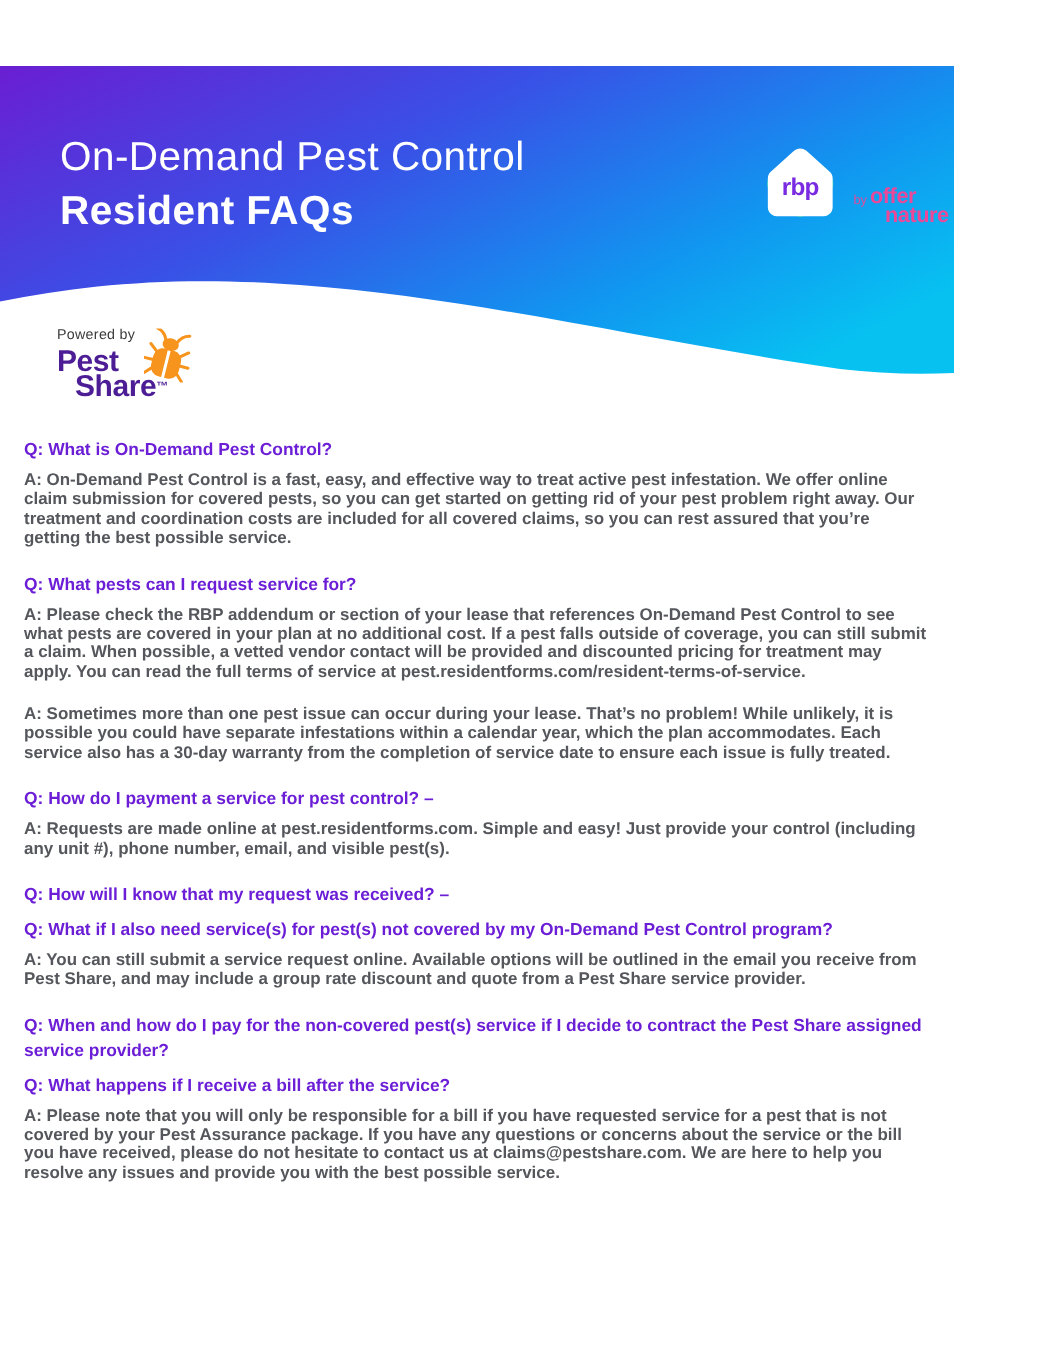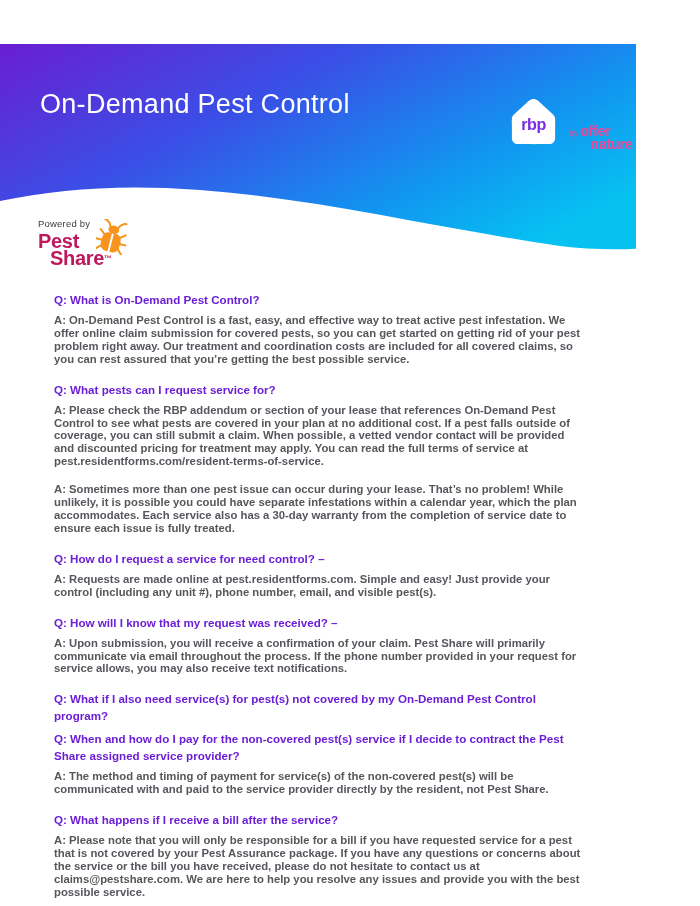--- a/index.html
+++ b/index.html
@@ -15,26 +15,26 @@
   .title-line1{font-size:27px;font-weight:400;line-height:36px;letter-spacing:.3px;}
   .title-line2{font-size:27px;font-weight:700;line-height:36px;letter-spacing:.3px;}
   .rbp-logo{position:absolute;left:506px;top:51px;display:flex;align-items:flex-end;}
   .sn-block{display:flex;color:#ec4899;margin-left:8px;margin-top:-6px;}
   .sn-by{font-size:8.5px;font-weight:400;margin-top:3px;margin-right:2px;opacity:.95;}
   .sn-words{font-size:14.5px;font-weight:700;line-height:12.5px;letter-spacing:-.3px;}
   .sn-line2{margin-left:10px;}
   
   .pestshare{position:absolute;left:38px;top:174px;width:110px;}
   .powered-label{font-size:9.5px;color:#3b3b3b;letter-spacing:.2px;}
-  .ps-words{color:#be185d;font-weight:700;font-size:20px;line-height:16.5px;margin-top:4px;letter-spacing:-.3px;}
+  .ps-words{color:#4c1d95;font-weight:700;font-size:20px;line-height:16.5px;margin-top:4px;letter-spacing:-.3px;}
   .ps-line2{margin-left:12px;}
   .ps-tm{font-size:8px;vertical-align:4px;font-weight:700;}
   .bug{position:absolute;left:58px;top:1px;}
   
-  .content{padding:0 54px;margin-top:15px;}
+  .content{padding:0 16px;margin-top:15px;}
   .faq-item{margin:0;}
   .faq-question{
     margin:0 0 6px 0;color:#6B1ED6;font-size:11.6px;font-weight:700;line-height:17px;
   }
   .faq-answer{
     margin:0 0 15px 0;color:#55575C;font-size:11.3px;font-weight:700;line-height:12.9px;
   }
 </style>
 </head>
 <body>
@@ -49,20 +49,21 @@
           <stop offset="0.4" stop-color="#3950E6"></stop>
           <stop offset="0.75" stop-color="#1195F0"></stop>
           <stop offset="1" stop-color="#07C1F1"></stop>
         </linearGradient>
       </defs>
       <path d="M0,157 C60,145 120,140 200,146 C320,155 430,183 560,202 C610,208 660,205 700,197 L700,0 L0,0 Z" fill="url(#hg)"></path>
     </svg>
 
     <div class="titles">
       <div class="title-line1">On-Demand Pest Control</div>
+      <div class="title-line2">Resident FAQs</div>
     </div>
 
     <div class="rbp-logo">
       <svg width="55" height="55" viewBox="0 0 56 56">
         <rect x="10" y="10" width="36" height="36" rx="7" transform="rotate(45 28 28)" fill="#2BC9BB"></rect>
         <path d="M28 4 c1.6 0 3.2 0.6 4.4 1.7 L48.2 20 c1.2 1.1 1.8 2.7 1.8 4.3 V44 c0 3.3 -2.7 6 -6 6 H12 c-3.3 0 -6 -2.7 -6 -6 V24.3 c0 -1.6 0.6 -3.2 1.8 -4.3 L23.6 5.7 C24.8 4.6 26.4 4 28 4 Z" fill="#ffffff"></path>
         <text x="28" y="35.5" text-anchor="middle" font-family="Liberation Sans, sans-serif" font-size="16.5" font-weight="bold" letter-spacing="-0.5" fill="#7A2BE2">rbp</text>
       </svg>
       <div class="sn-block">
         <span class="sn-by">by</span>
@@ -107,36 +108,35 @@
     <div class="faq-item">
       <p class="faq-question">Q: What pests can I request service for?</p>
       <p class="faq-answer">A: Please check the RBP addendum or section of your lease that references On-Demand Pest Control to see what pests are covered in your plan at no additional cost. If a pest falls outside of coverage, you can still submit a claim. When possible, a vetted vendor contact will be provided and discounted pricing for treatment may apply. You can read the full terms of service at pest.residentforms.com/resident-terms-of-service.</p>
     </div>
 
     <div class="faq-item">
       <p class="faq-answer">A: Sometimes more than one pest issue can occur during your lease. That’s no problem! While unlikely, it is possible you could have separate infestations within a calendar year, which the plan accommodates. Each service also has a 30-day warranty from the completion of service date to ensure each issue is fully treated.</p>
     </div>
 
     <div class="faq-item">
-      <p class="faq-question">Q: How do I request a service for need control? –</p>
+      <p class="faq-question">Q: How do I payment a service for pest control? –</p>
       <p class="faq-answer">A: Requests are made online at pest.residentforms.com. Simple and easy! Just provide your control (including any unit #), phone number, email, and visible pest(s).</p>
     </div>
 
     <div class="faq-item">
       <p class="faq-question">Q: How will I know that my request was received? –</p>
-      <p class="faq-answer">A: Upon submission, you will receive a confirmation of your claim. Pest Share will primarily communicate via email throughout the process. If the phone number provided in your request for service allows, you may also receive text notifications.</p>
     </div>
 
     <div class="faq-item">
       <p class="faq-question">Q: What if I also need service(s) for pest(s) not covered by my On-Demand Pest Control program?</p>
+      <p class="faq-answer">A: You can still submit a service request online. Available options will be outlined in the email you receive from Pest Share, and may include a group rate discount and quote from a Pest Share service provider.</p>
     </div>
 
     <div class="faq-item">
       <p class="faq-question">Q: When and how do I pay for the non-covered pest(s) service if I decide to contract the Pest Share assigned service provider?</p>
-      <p class="faq-answer">A: The method and timing of payment for service(s) of the non-covered pest(s) will be communicated with and paid to the service provider directly by the resident, not Pest Share.</p>
     </div>
 
     <div class="faq-item">
       <p class="faq-question">Q: What happens if I receive a bill after the service?</p>
       <p class="faq-answer">A: Please note that you will only be responsible for a bill if you have requested service for a pest that is not covered by your Pest Assurance package. If you have any questions or concerns about the service or the bill you have received, please do not hesitate to contact us at claims@pestshare.com. We are here to help you resolve any issues and provide you with the best possible service.</p>
     </div>
 
   </div>
 </div>
 

